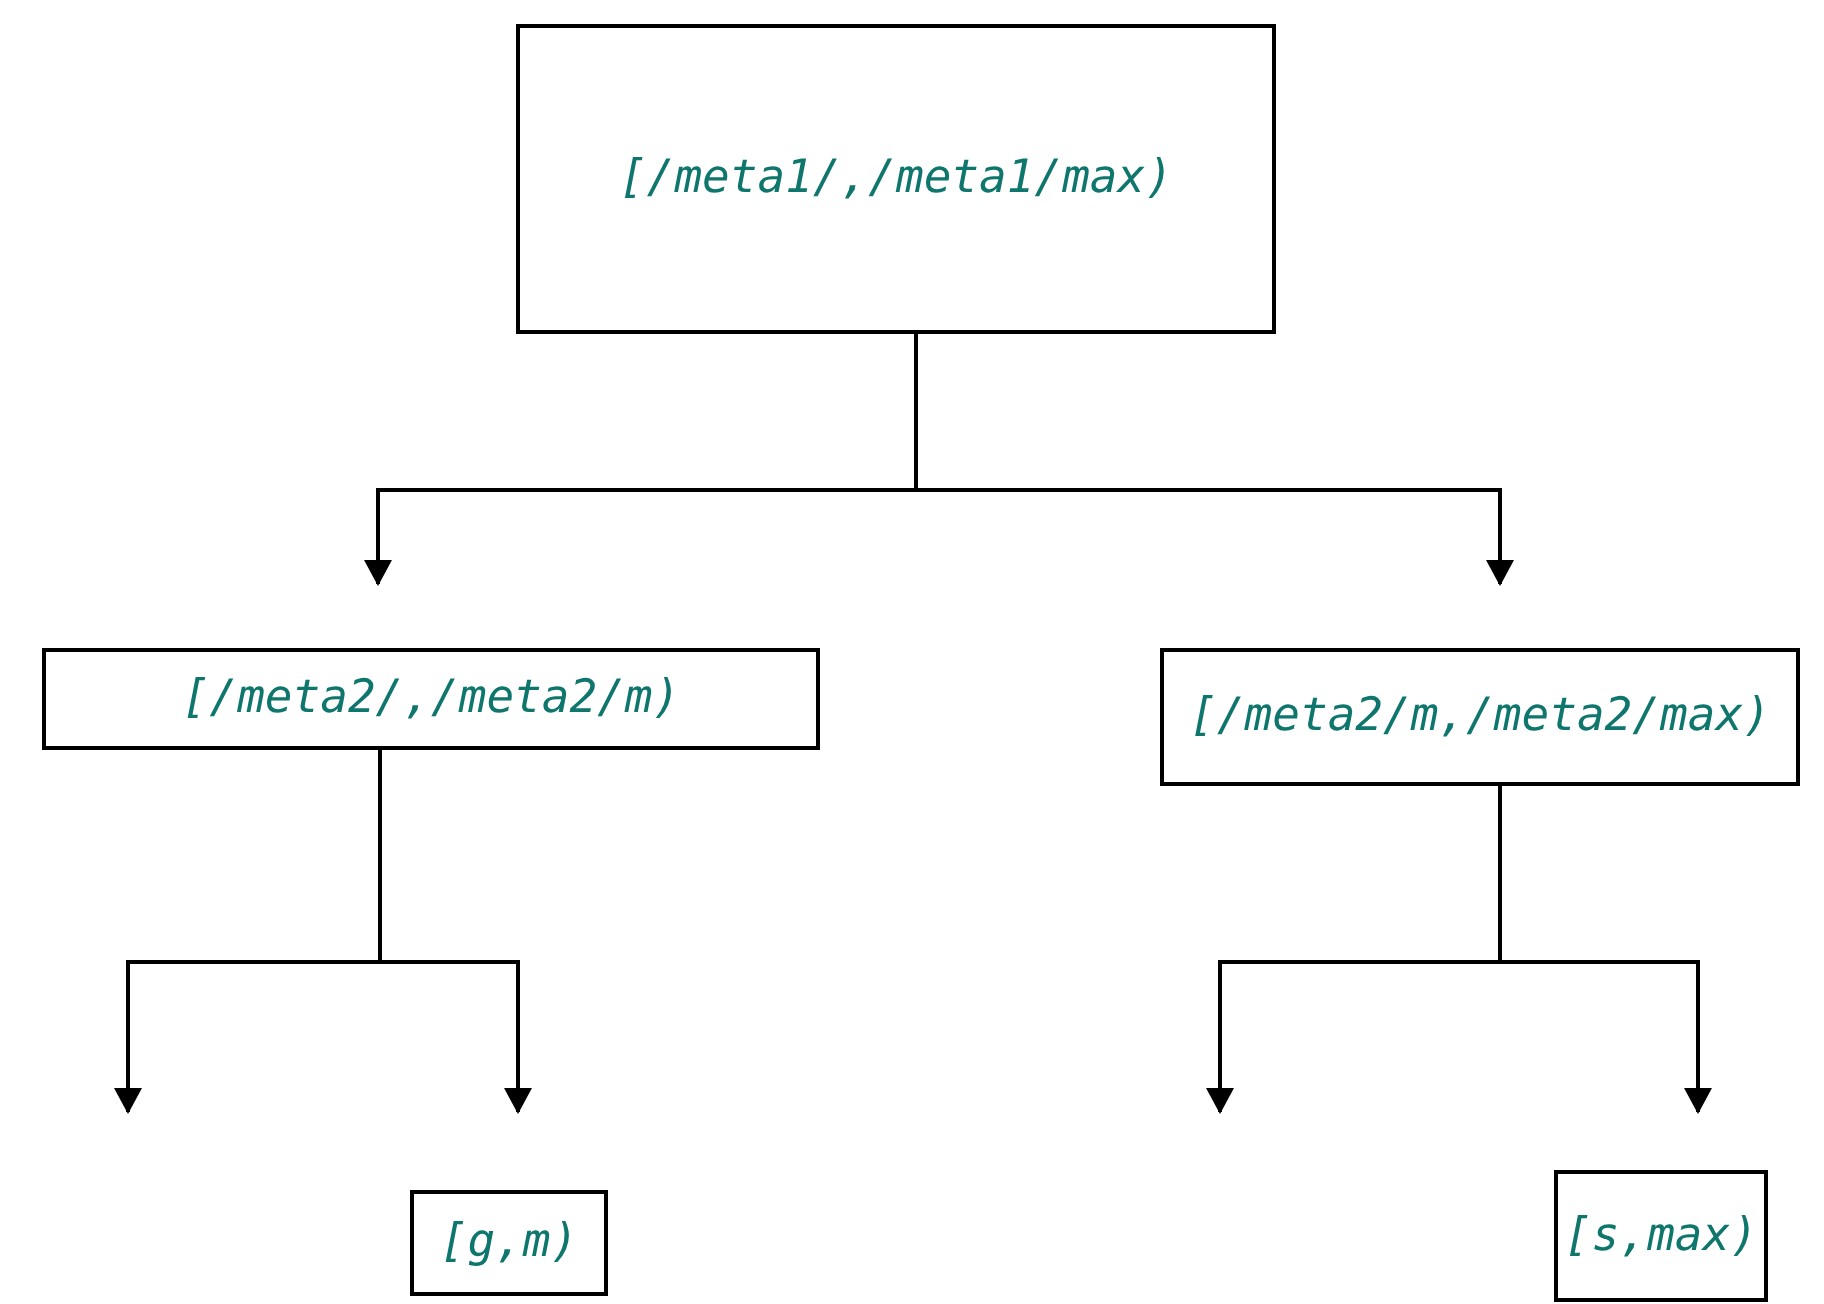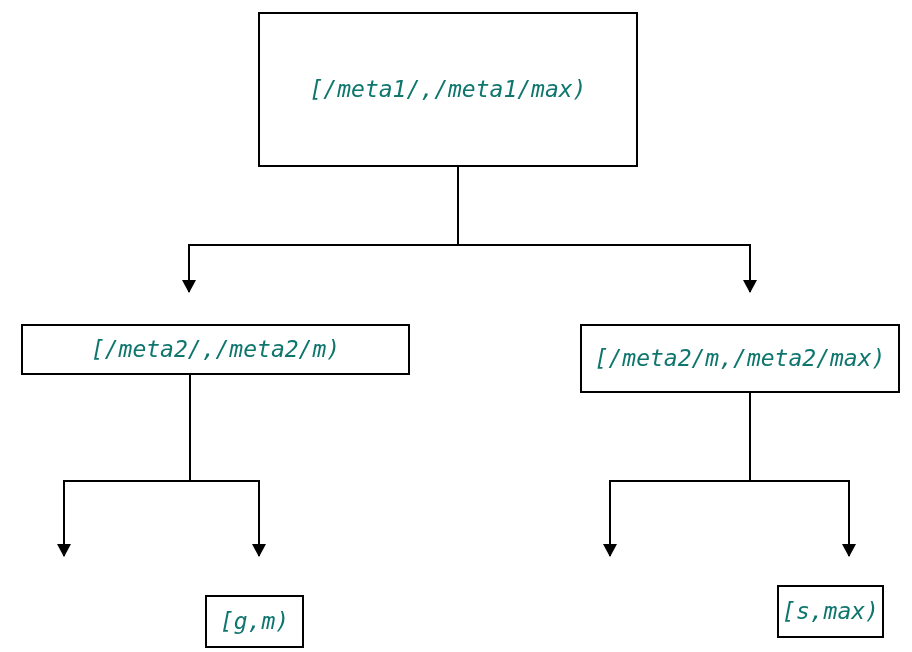--- a/index.html
+++ b/index.html
@@ -83,21 +83,21 @@
   #node-leaf-ms {
     left: 553px;
     top: 585px;
     width: 100px;
     height: 53px;
   }
   #node-leaf-smax {
     left: 777px;
     top: 585px;
     width: 107px;
-    height: 53px;
+    height: 66px;
   }
 </style>
 </head>
 <body>
 
 <div id="diagram-canvas">
 
   <svg id="edge-layer" viewBox="0 0 912 652" width="912" height="652" xmlns="http://www.w3.org/2000/svg">
     <defs>
       <marker id="arrow-down" markerWidth="14" markerHeight="13" refX="7" refY="12" orient="0" markerUnits="userSpaceOnUse">

